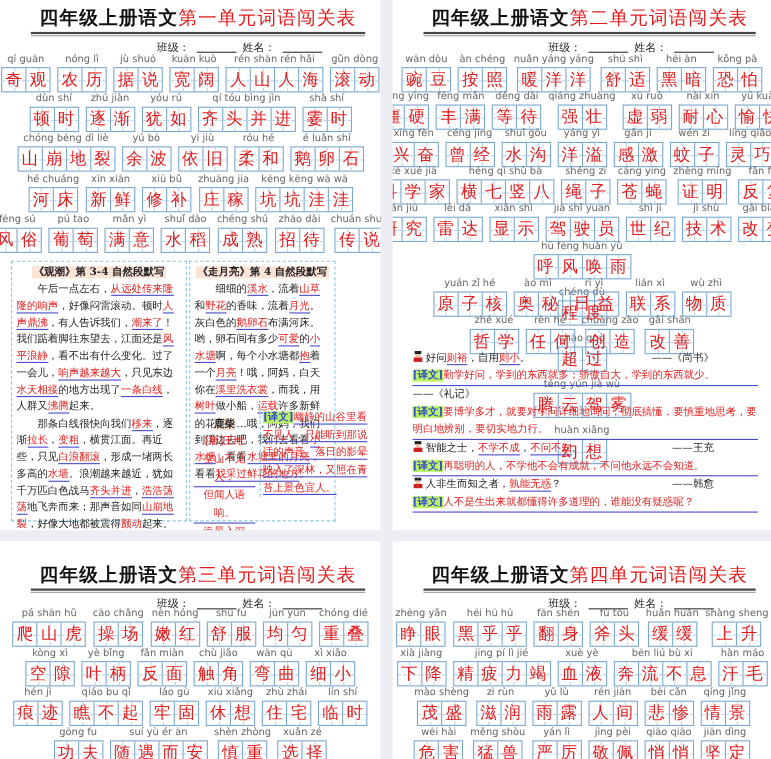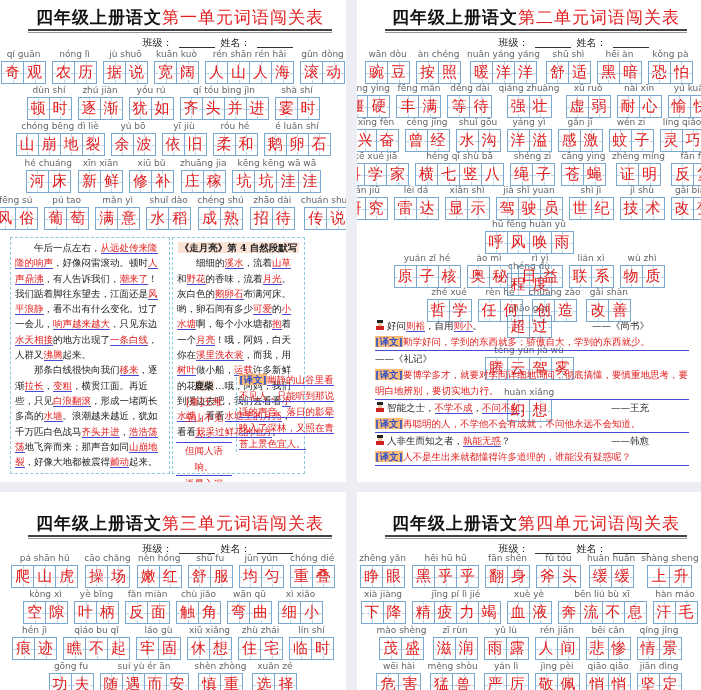--- a/index.html
+++ b/index.html
@@ -23,21 +23,21 @@
   .ch::before{content:"";position:absolute;left:0;right:0;top:50%;border-top:1px dashed #bcd3e8;}
   .ch::after{content:"";position:absolute;top:0;bottom:0;left:50%;border-left:1px dashed #bcd3e8;}
   .ch span{position:relative;z-index:1;}
   .passage{position:absolute;border:1px dashed #8cc9dc;font-size:9.5px;line-height:15.3px;color:#222;padding:2px 4px;box-sizing:border-box;}
   .passage .ph{text-align:center;font-weight:bold;}
   .passage .ph span{background:#fbe3d5;padding:0 2px;}
   .passage p{margin:0;text-indent:2em;}
   .hl{color:#e21b1b;border-bottom:1px solid #4a4ad0;}
   .quote{position:absolute;left:18px;right:12px;font-size:9.5px;line-height:16px;color:#222;}
   .quote .line{border-bottom:1px solid #4a4ad0;}
-  .tag{color:#2f4fc9;background:#fdba74;font-weight:bold;}
+  .tag{color:#2f4fc9;background:#bef264;font-weight:bold;}
   .tr{color:#e21b1b;}
   .icon-person{display:inline-block;width:10px;height:10px;vertical-align:-1px;margin-right:2px;}
   .poem{position:absolute;font-size:9.5px;line-height:16px;color:#222;}
 </style>
 </head>
 <body>
 
 <div class="page" id="p1">
   <div class="title" style="top:6px;"><span>四年级上册语文</span><span class="red">第一单元词语闯关表</span></div>
   <div class="title-line2" style="top:32px;"></div>
@@ -382,20 +382,21 @@
             <span>传</span>
           </div>
           <div class="ch">
             <span>说</span>
           </div>
         </div>
       </div>
     </div>
 
   <div class="passage" style="left:10px;top:237px;width:160px;height:237px;">
+    <div class="ph"><span>《观潮》第 3-4 自然段默写</span></div>
     <p><span>午后一点左右，</span><span class="hl">从远处传来隆隆的响声</span><span>，好像闷雷滚动。顿时</span><span class="hl">人声鼎沸</span><span>，有人告诉我们，</span><span class="hl">潮来了</span><span>！我们踮着脚往东望去，江面还是</span><span class="hl">风平浪静</span><span>，看不出有什么变化。过了一会儿，</span><span class="hl">响声越来越大</span><span>，只见东边</span><span class="hl">水天相接</span><span>的地方出现了</span><span class="hl">一条白线</span><span>，人群又</span><span class="hl">沸腾</span><span>起来。</span></p>
     <p><span>那条白线很快向我们</span><span class="hl">移来</span><span>，逐渐</span><span class="hl">拉长</span><span>，</span><span class="hl">变粗</span><span>，横贯江面。再近些，只见</span><span class="hl">白浪翻滚</span><span>，形成一堵两长多高的</span><span class="hl">水墙</span><span>。浪潮越来越近，犹如千万匹白色战马</span><span class="hl">齐头并进</span><span>，</span><span class="hl">浩浩荡荡</span><span>地飞奔而来；那声音如同</span><span class="hl">山崩地裂</span><span>，好像大地都被震得</span><span class="hl">颤动</span><span>起来。</span></p>
   </div>
   <div class="passage" style="left:172px;top:237px;width:133px;height:237px;">
     <div class="ph"><span>《走月亮》第 4 自然段默写</span></div>
     <p><span>细细的</span><span class="hl">溪水</span><span>，流着</span><span class="hl">山草</span><span>和</span><span class="hl">野花</span><span>的香味，流着</span><span class="hl">月光</span><span>。灰白色的</span><span class="hl">鹅卵石</span><span>布满河床。哟，卵石间有多少</span><span class="hl">可爱</span><span>的</span><span class="hl">小水塘</span><span>啊，每个小水塘都</span><span class="hl">抱</span><span>着一个</span><span class="hl">月亮</span><span>！哦，阿妈，白天你在</span><span class="hl">溪里洗衣裳</span><span>，而我，用</span><span class="hl">树叶</span><span>做小船，</span><span class="hl">运载</span><span>许多新鲜的花瓣……哦，阿妈，我们到溪边去吧，我们去看看</span><span class="hl">小水塘</span><span>，看看</span><span class="hl">水塘里的月亮</span><span>，看看</span><span class="hl">我采过鲜花的地方</span><span>。</span></p>
   </div>
   <div class="poem" style="left:176px;top:378px;width:56px;text-align:center;">
     <div style="font-weight:bold;"><span style="background:#fbe3d5;">鹿柴</span></div>
     <div class="tr">[唐]王维</div>

